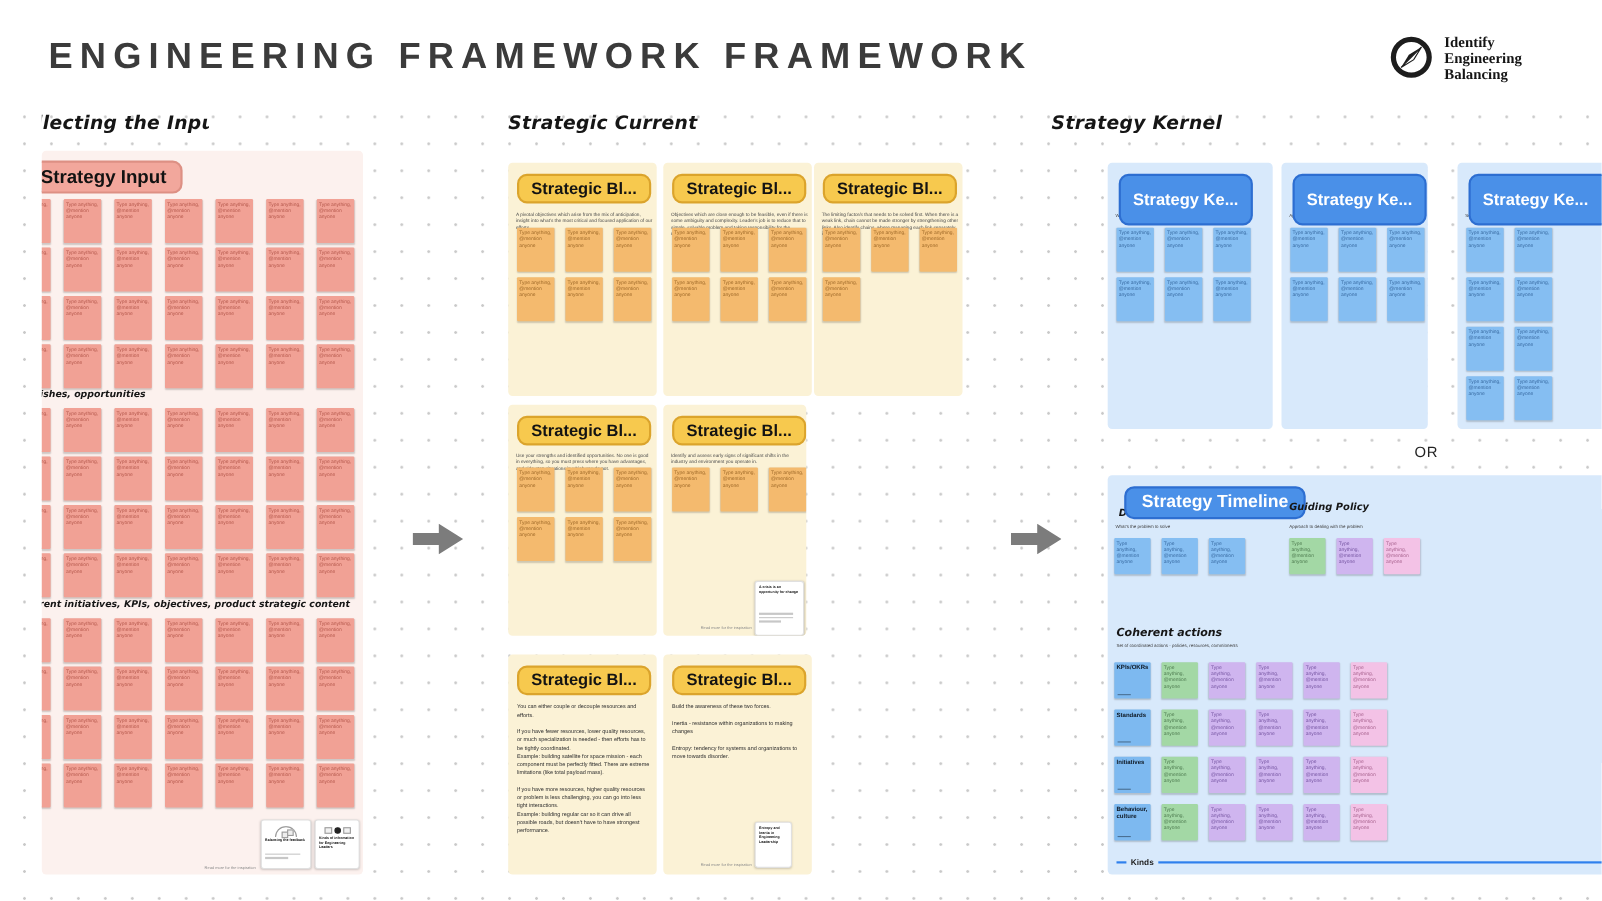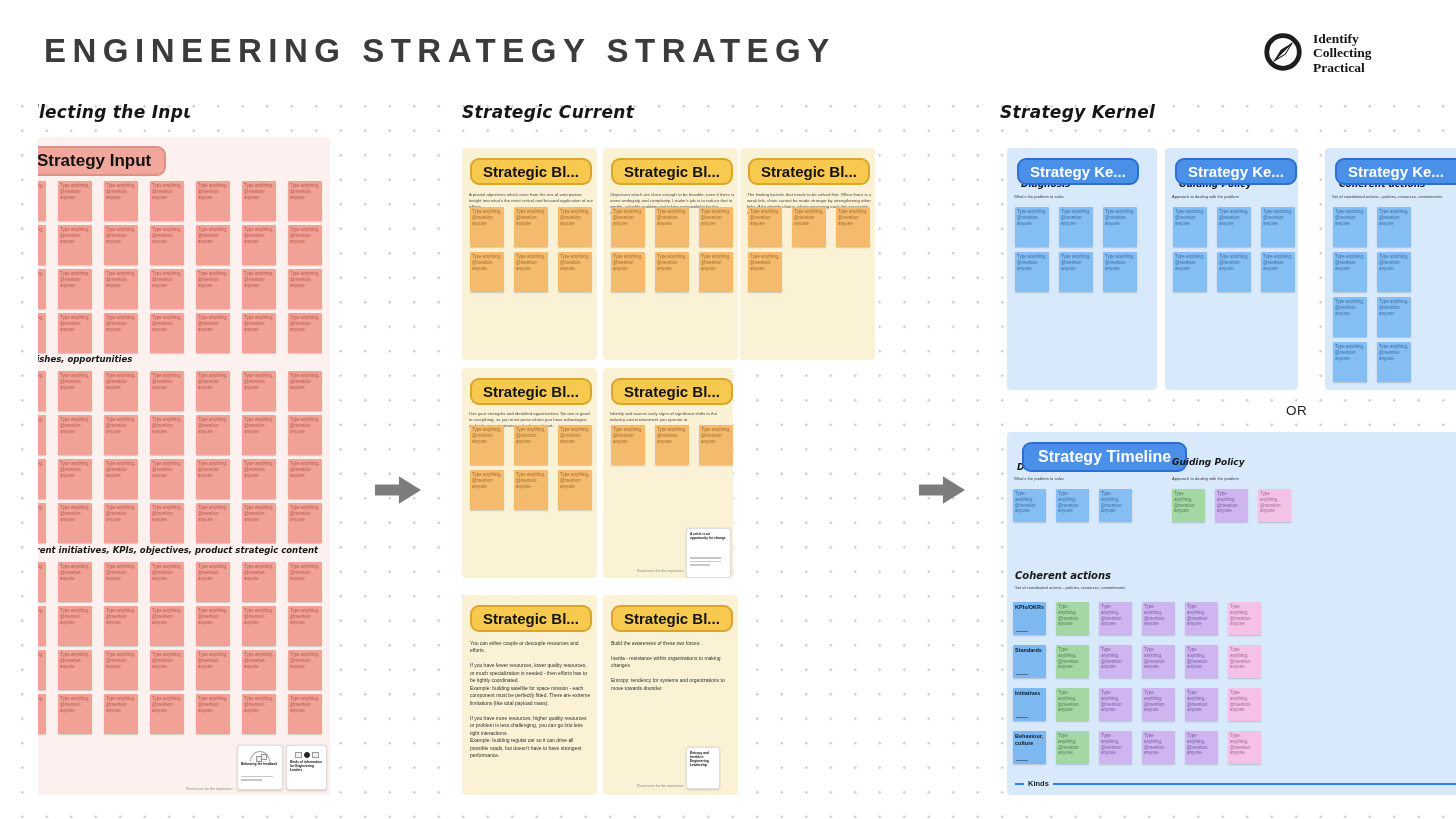--- a/index.html
+++ b/index.html
@@ -20,21 +20,21 @@
   .clipbox{overflow:hidden;}
   
   .panel{position:absolute;border-radius:4px;overflow:hidden;}
   .panel.pinkp{background:#fcf1ee;}
   .panel.yellowp{background:#fbf2d6;}
   .panel.bluep{background:#d8e9fb;}
   
   .badge{position:absolute;border-radius:9px;font-weight:bold;white-space:nowrap;z-index:2;}
   .badge.pinkb{background:#f2a79c;border:2px solid #dd9084;color:#121212;font-size:17px;padding:3px 13px;}
   .badge.yellowb{background:#f7c94e;border:2.5px solid #dba42c;color:#131313;font-size:15px;padding:3px 11px;}
-  .badge.blueb{background:#4a90e8;border:2.5px solid #2d6ed1;color:#ffffff;font-size:15px;padding:3px 11px;}
+  .badge.blueb{background:#4a90e8;border:2.5px solid #2d6ed1;color:#ffffff;font-size:15px;padding:13px 11px;}
   
   .sticky{width:34px;height:40px;border-radius:1px;box-shadow:0 1px 1.5px rgba(0,0,0,.18);
           padding:2px;box-sizing:border-box;overflow:hidden;position:relative;flex:none;}
   .sticky.sm{width:33px;height:33px;}
   .sticky .micro{display:block;font-size:9px;line-height:1.25;transform:scale(.5);
                  transform-origin:0 0;width:200%;}
   .sticky.salmon{background:#f1a195;color:#b5594d;}
   .sticky.orange{background:#f4ba6e;color:#a06b2a;}
   .sticky.blue{background:#85bef2;color:#3a6ca3;}
   .sticky.green{background:#a3d8a5;color:#507d52;}
@@ -91,42 +91,42 @@
   .time-axis{position:absolute;left:8px;right:6px;top:347px;display:flex;align-items:center;gap:4px;}
   .time-axis .dash{width:9px;height:2px;background:#2f80ed;flex:none;}
   .time-axis .time-word{font-size:7.5px;font-weight:bold;color:#1d1d1d;flex:none;}
   .time-axis .line{height:2px;background:#2f80ed;flex:1;}
 </style>
 </head>
 <body>
 
 <div class="dots"></div>
 
-<h1 id="title">ENGINEERING STRATEGY STRATEGY</h1>
+<h1 id="title">ENGINEERING FRAMEWORK FRAMEWORK</h1>
 
 <div class="logo">
   <svg width="42" height="42" viewBox="0 0 40 40">
     <circle cx="20" cy="20" r="15.5" fill="none" stroke="#1d1d1d" stroke-width="4.5"></circle>
     <g transform="rotate(45 20 20)">
       <polygon points="20,7.5 17,20 20,32.5" fill="#1d1d1d"></polygon>
       <polygon points="20,7.5 23,20 20,32.5" fill="#ffffff" stroke="#1d1d1d" stroke-width="1"></polygon>
     </g>
   </svg>
   <div class="logo-text">
     <div>Identify</div>
-    <div>Collecting</div>
-    <div>Practical</div>
+    <div>Engineering</div>
+    <div>Balancing</div>
   </div>
 </div>
 
 <div class="section-header hand clipbox" style="left:38px;top:102px;width:152px;height:26px;">
   <span style="display:inline-block;margin-left:-30px;">Collecting the Input</span>
 </div>
 <div class="section-header hand" style="left:462px;top:102px;">Strategic Current</div>
-<div class="section-header hand" style="left:1000px;top:102px;">Strategy Kernel</div>
+<div class="section-header hand" style="left:956px;top:102px;">Strategy Kernel</div>
 
 <div class="panel pinkp" style="left:38px;top:137px;width:292px;height:658px;">
   <div class="badge pinkb" style="left:-16px;top:9px;">Strategy Input</div>
   <div class="micro-label hand" style="left:-8px;top:34px;color:#3c3c3c;">
     <span>Pains, challenges, distractors</span>
   </div>
   <div class="sticky-grid" style="left:-26px;top:44px;width:318px;">
       <div class="sticky salmon">
         <span class="micro">Type anything, @mention anyone</span>
       </div>

